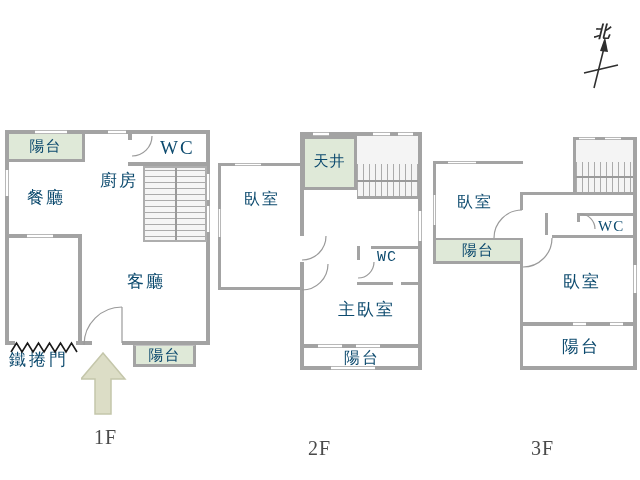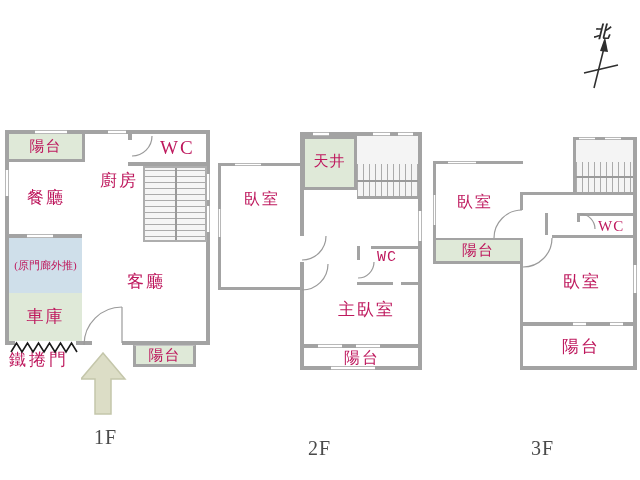--- a/index.html
+++ b/index.html
@@ -3,21 +3,21 @@
 <meta charset="utf-8">
 <style>
   html,body{margin:0;padding:0;background:#fff;}
   .canvas{position:relative;width:640px;height:480px;background:#fff;overflow:hidden;
           font-family:"Liberation Serif","DejaVu Serif",serif;}
   .floor{position:absolute;}
   .wall{position:absolute;background:#a3a3a3;}
   .win{position:absolute;background:#fff;box-sizing:border-box;}
   .win.h{border-top:1px solid #b8b8b8;border-bottom:1px solid #b8b8b8;}
   .win.v{border-left:1px solid #b8b8b8;border-right:1px solid #b8b8b8;}
-  .room-label{position:absolute;color:#be185d;font-size:17px;letter-spacing:2px;white-space:nowrap;line-height:1.1;}
+  .room-label{position:absolute;color:#0c4a6e;font-size:17px;letter-spacing:2px;white-space:nowrap;line-height:1.1;}
   .small-label{font-size:15px;letter-spacing:1px;}
   .tiny-label{font-size:11px;letter-spacing:0;}
   .tinted{position:absolute;display:flex;align-items:center;justify-content:center;box-sizing:border-box;}
   .green{background:#dfe9d8;}
   .blue{background:#cfdfea;}
   .tinted .room-label{position:static;}
   .stairs{position:absolute;background:#f5f5f5;box-sizing:border-box;border:2px solid #aeaeae;}
   .treads{position:absolute;}
   .treads.horiz{background:repeating-linear-gradient(to bottom,#ababab 0 1px,transparent 1px 6px);}
   .treads.vert{background:repeating-linear-gradient(to right,#ababab 0 1px,transparent 1px 6px);}
@@ -65,26 +65,20 @@
     <div class="win h" style="left:30px;top:0;width:32px;height:4px;"></div>
     <div class="win h" style="left:103px;top:0;width:18px;height:4px;"></div>
     <div class="win h" style="left:22px;top:104px;width:26px;height:4px;"></div>
     <div class="win v" style="left:0;top:40px;width:4px;height:26px;"></div>
     <div class="win v" style="left:201px;top:44px;width:4px;height:26px;"></div>
     <div class="win v" style="left:201px;top:76px;width:4px;height:26px;"></div>
 
     <div class="tinted green" style="left:4px;top:4px;width:76px;height:28px;border-right:3px solid #a3a3a3;border-bottom:3px solid #a3a3a3;">
       <span class="room-label small-label">陽台</span>
     </div>
-    <div class="tinted blue" style="left:4px;top:108px;width:73px;height:55px;">
-      <span class="room-label tiny-label">(原門廊外推)</span>
-    </div>
-    <div class="tinted green" style="left:4px;top:163px;width:73px;height:48px;">
-      <span class="room-label">車庫</span>
-    </div>
     <div class="tinted green" style="left:128px;top:215px;width:63px;height:22px;border:3px solid #a3a3a3;border-top:1px solid #c2c2c2;">
       <span class="room-label small-label">陽台</span>
     </div>
 
     <div class="stairs" style="left:138px;top:36px;width:64px;height:76px;">
       <div class="treads horiz" style="left:0;top:2px;right:0;bottom:2px;"></div>
       <div class="sdiv-v"></div>
     </div>
 
     <span class="room-label" style="left:22px;top:59px;">餐廳</span>

